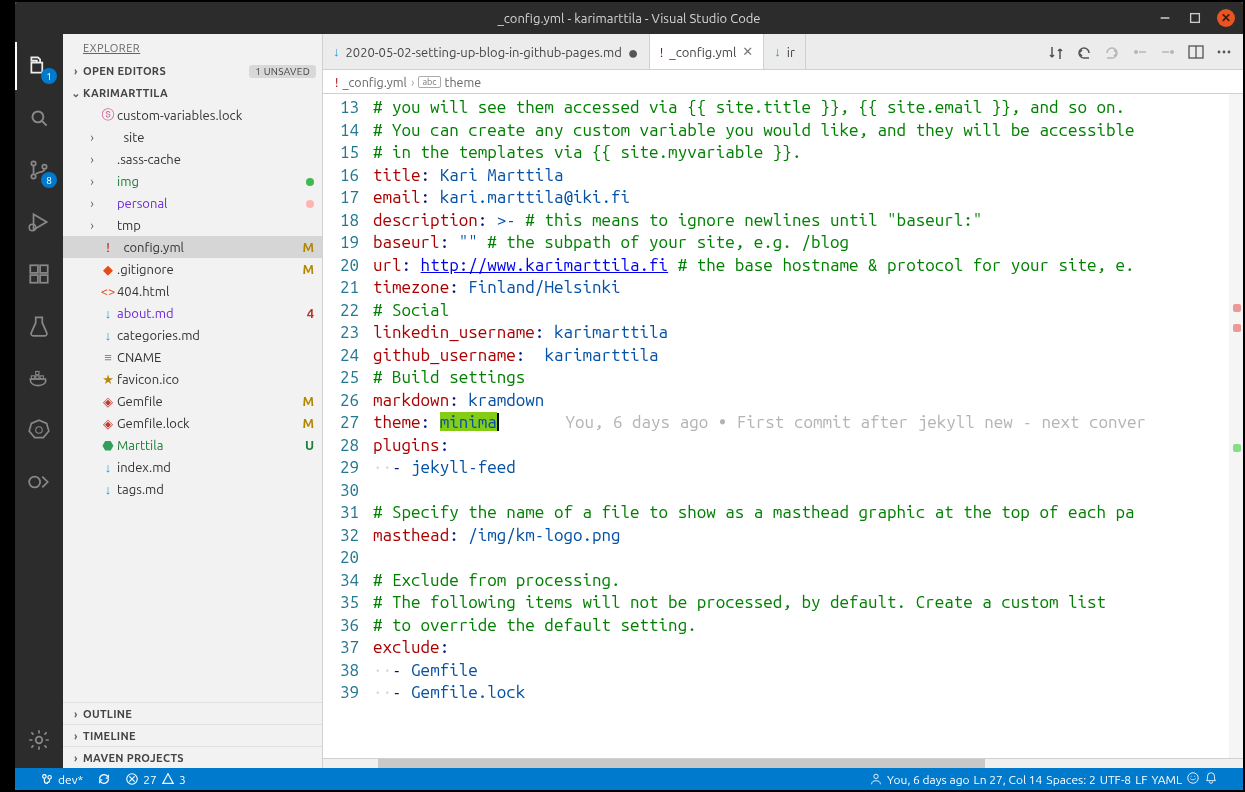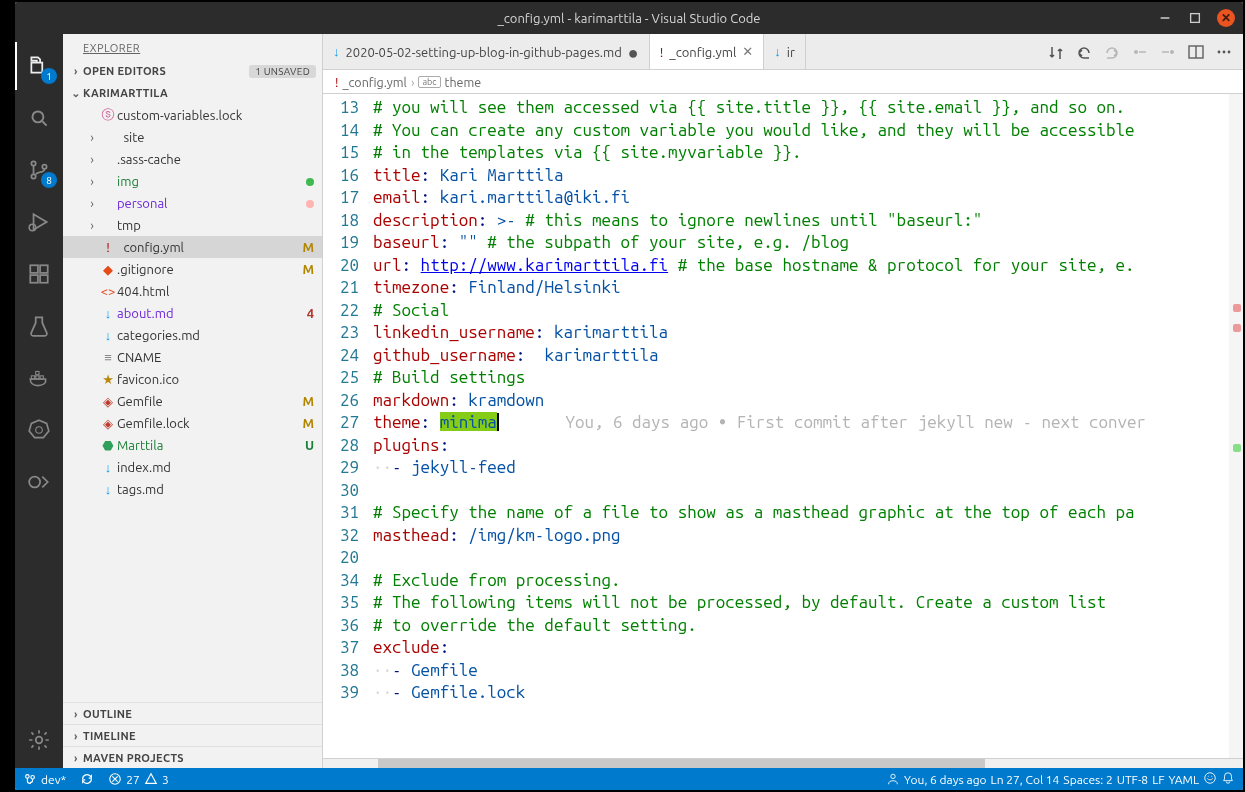--- a/index.html
+++ b/index.html
@@ -123,21 +123,21 @@
   .tk-ws{ color:#dadada;}
   .sel { background:#84cc16;}
   .cursor{ display:inline-block; width:0; border-right:2px solid #000; height:18px; vertical-align:-3px;}
 
   .minimap { position:absolute; top:0; right:0; width:14px; bottom:0; background:linear-gradient(#f5f5f5,#f5f5f5);}
   .minimap .bar{ position:absolute; right:2px; width:8px; border-radius:2px;}
   .hscroll { height:10px; background:#f0f0f0; position:relative; border-top:1px solid var(--border);}
   .hscroll .thumb{ position:absolute; top:0; bottom:0; background:#c8c8c8;}
 
   
-  .statusbar { height:22px; background:var(--statusbar-bg); color:var(--statusbar-fg); display:flex; align-items:center; font-size:12px; padding:0 8px; gap:14px;}
+  .statusbar { height:22px; background:var(--statusbar-bg); color:var(--statusbar-fg); display:flex; align-items:center; font-size:12px; padding:0 25px; gap:14px;}
   .statusbar .right{ margin-left:auto; display:flex; gap:4px; align-items:center;}
   .statusbar .pill{ display:flex; align-items:center; gap:4px;}
   .sbicon{ width:14px;height:14px; }
 </style>
 </head>
 <body>
 
 <div class="window">
 
   <div class="titlebar">

